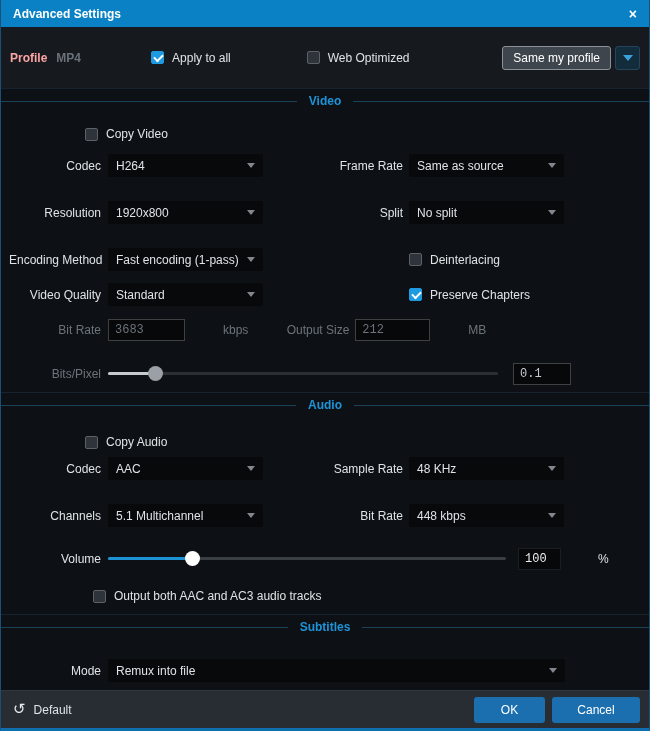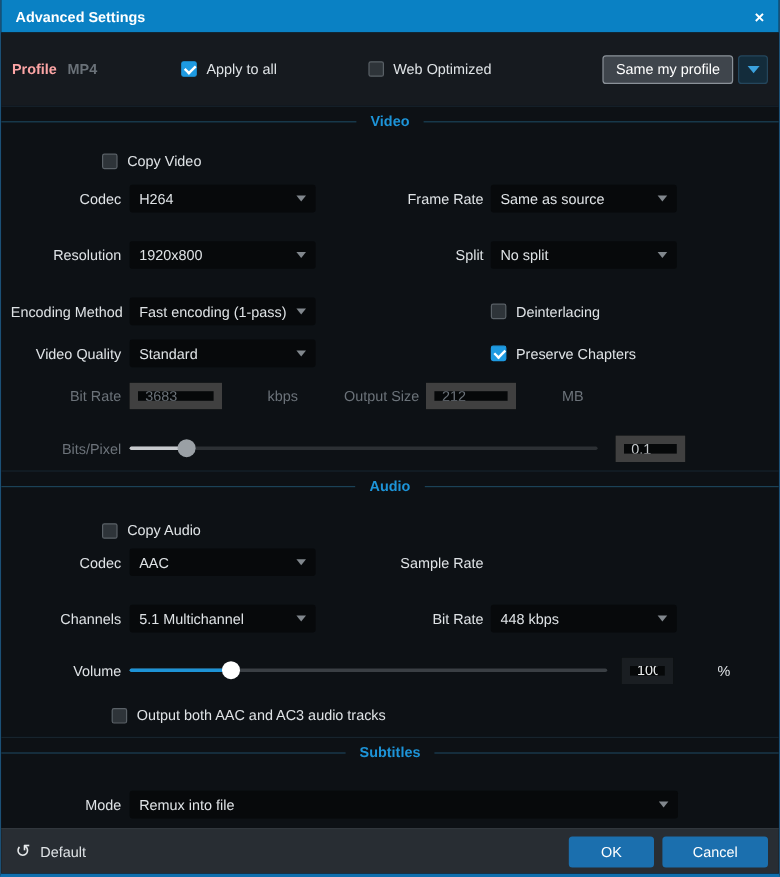--- a/index.html
+++ b/index.html
@@ -53,22 +53,22 @@
   .spacer2{ width:146px; flex:none; }
 
   
   .dd{ width:155px; height:23px; flex:none; background:#07090b; border-radius:2px; display:flex; align-items:center;
     padding:0 8px; cursor:pointer; }
   .dd .dd-text{ flex:1; white-space:nowrap; overflow:hidden; }
   .dd .dd-arrow{ width:0; height:0; border-left:4px solid transparent; border-right:4px solid transparent; border-top:5px solid #81878d; }
   .dd.wide{ width:457px; }
 
   
-  .num{ height:22px; flex:none; background:#060809; border:7px solid #404040; color:#eceeef;
-    padding:0 6px; font-family:Liberation Sans, sans-serif; font-size:12px; }
+  .num{ height:22px; flex:none; background:#060809; border:1px solid #404040; color:#eceeef;
+    padding:0 6px; font-family:Liberation Mono, monospace; font-size:12px; }
   .num.dis{ color:#6c737a; }
   .unit{ margin-left:13px; white-space:nowrap;padding-left:25px; }
 
   
   .slider{ position:relative; height:15px; flex:none; cursor:pointer; }
   .slider .track{ position:absolute; left:0; right:0; top:6px; height:3px; border-radius:2px; }
   .slider .fill{ position:absolute; left:0; top:6px; height:3px; border-radius:2px; width:var(--p,20%); }
   .slider .handle{ position:absolute; top:0; width:15px; height:15px; border-radius:50%; left:calc(var(--p,20%) - 7px); }
   .slider.disabled .track{ background:#2c3034; }
   .slider.disabled .fill{ background:#c7cacd; }
@@ -199,20 +199,24 @@
       <span class="cb-label">Copy Audio</span>
     </div>
 
     <div class="row mt8">
       <span class="flabel">Codec</span>
       <span class="dd">
         <span class="dd-text">AAC</span>
         <span class="dd-arrow"></span>
       </span>
       <span class="flabel2">Sample Rate</span>
+      <span class="dd">
+        <span class="dd-text">48 KHz</span>
+        <span class="dd-arrow"></span>
+      </span>
     </div>
 
     <div class="row mt11">
       <span class="flabel">Channels</span>
       <span class="dd">
         <span class="dd-text">5.1 Multichannel</span>
         <span class="dd-arrow"></span>
       </span>
       <span class="flabel2">Bit Rate</span>
       <span class="dd">

